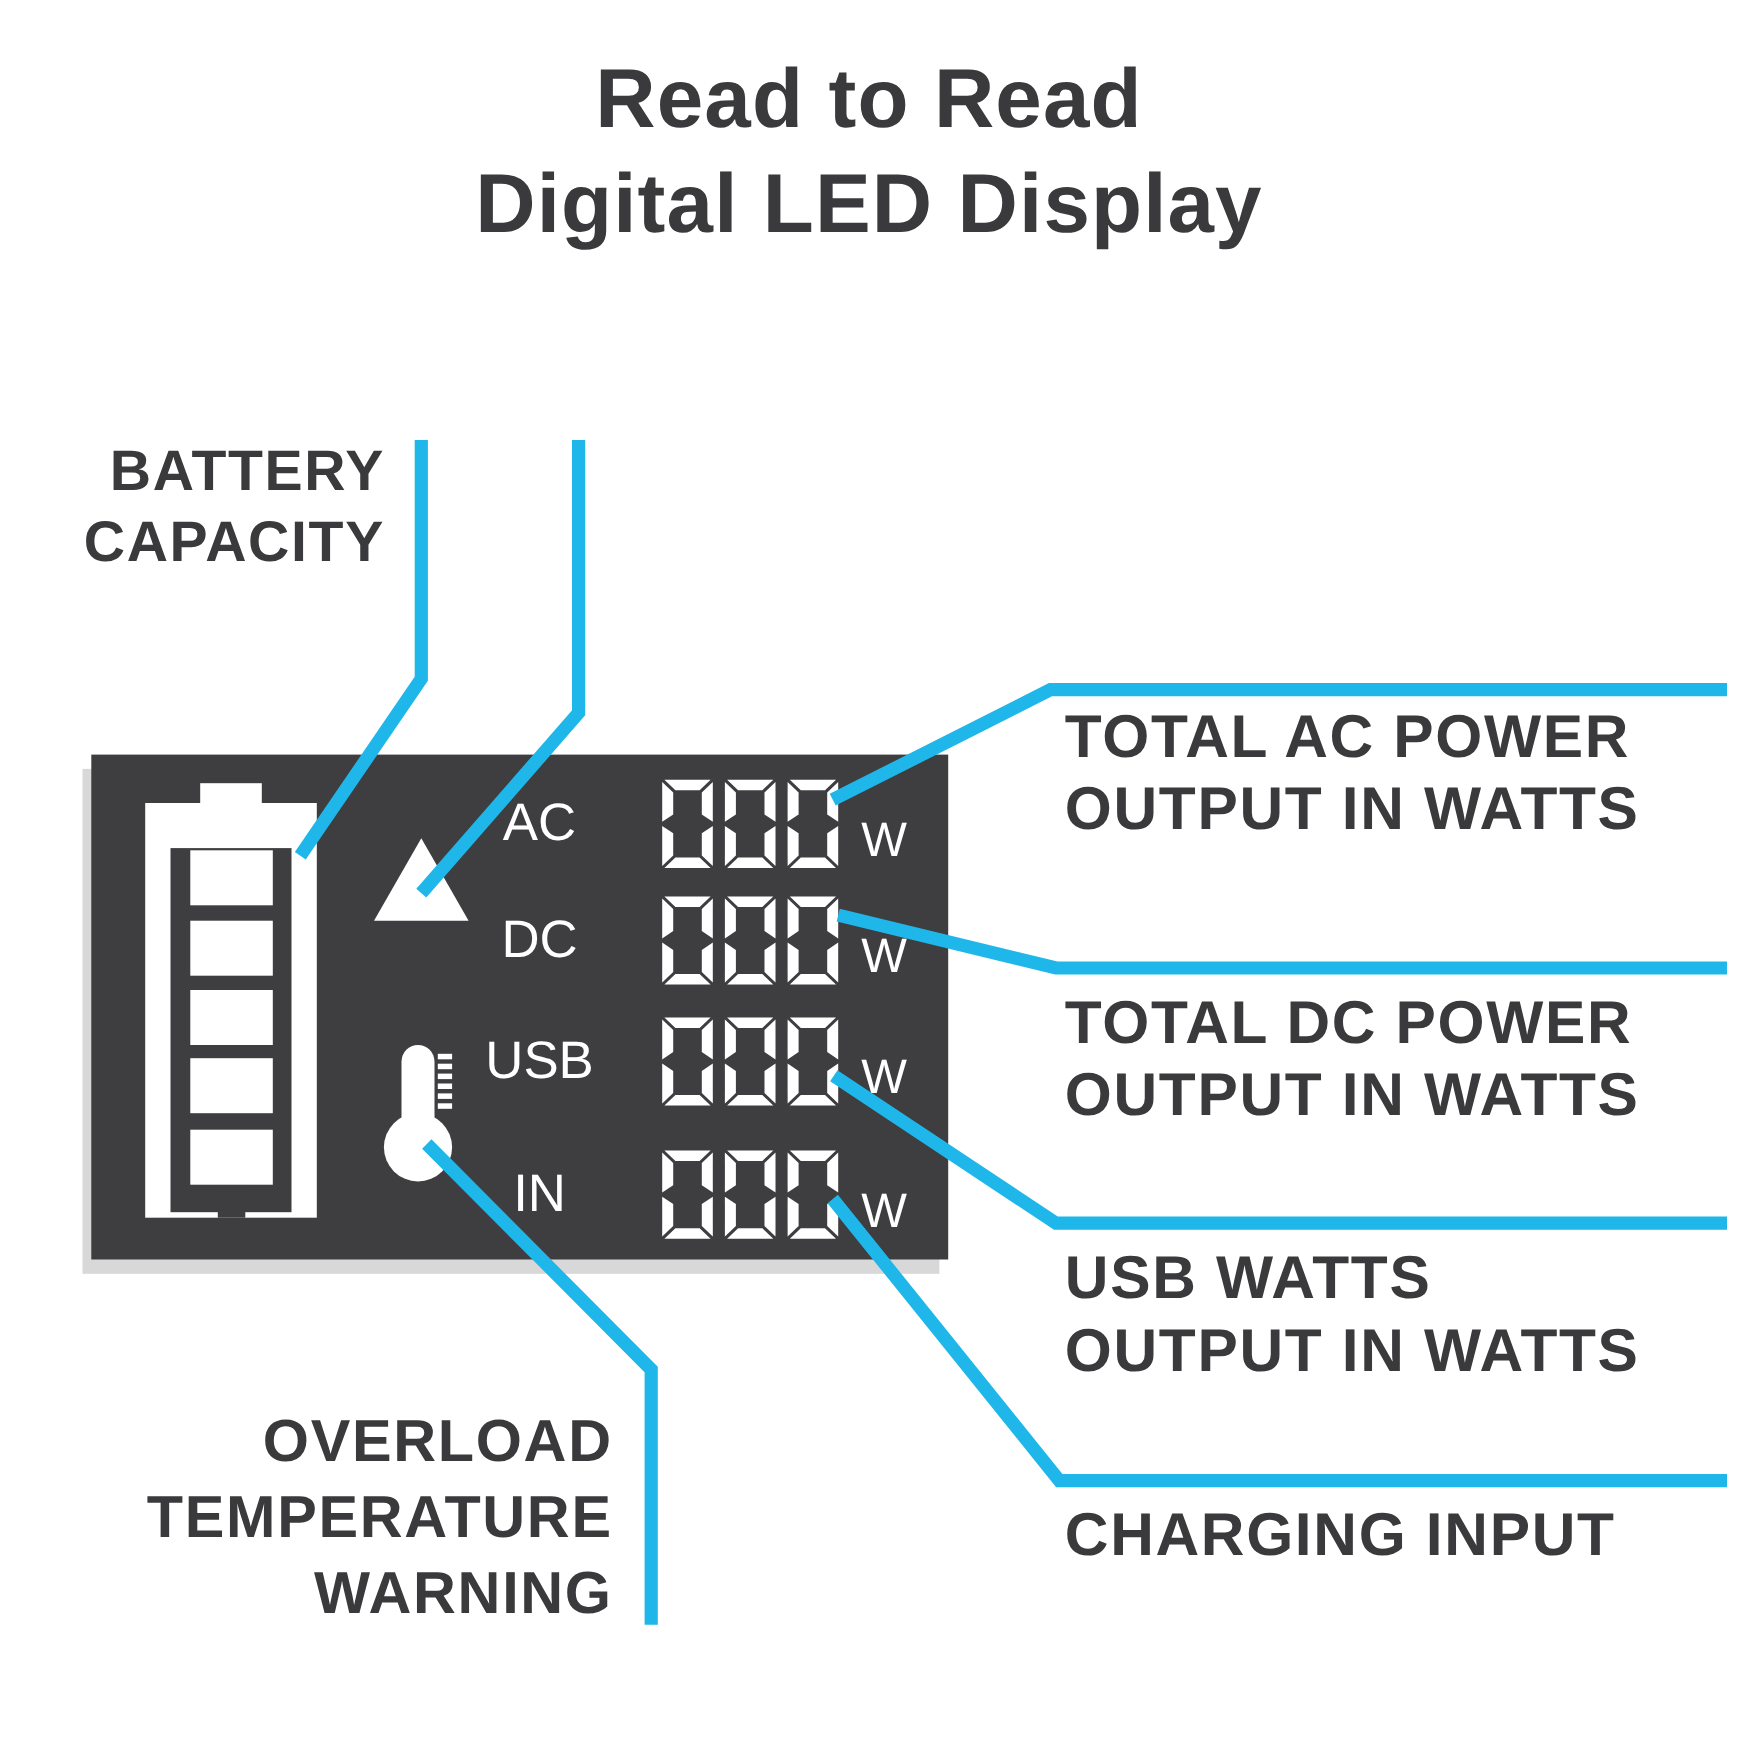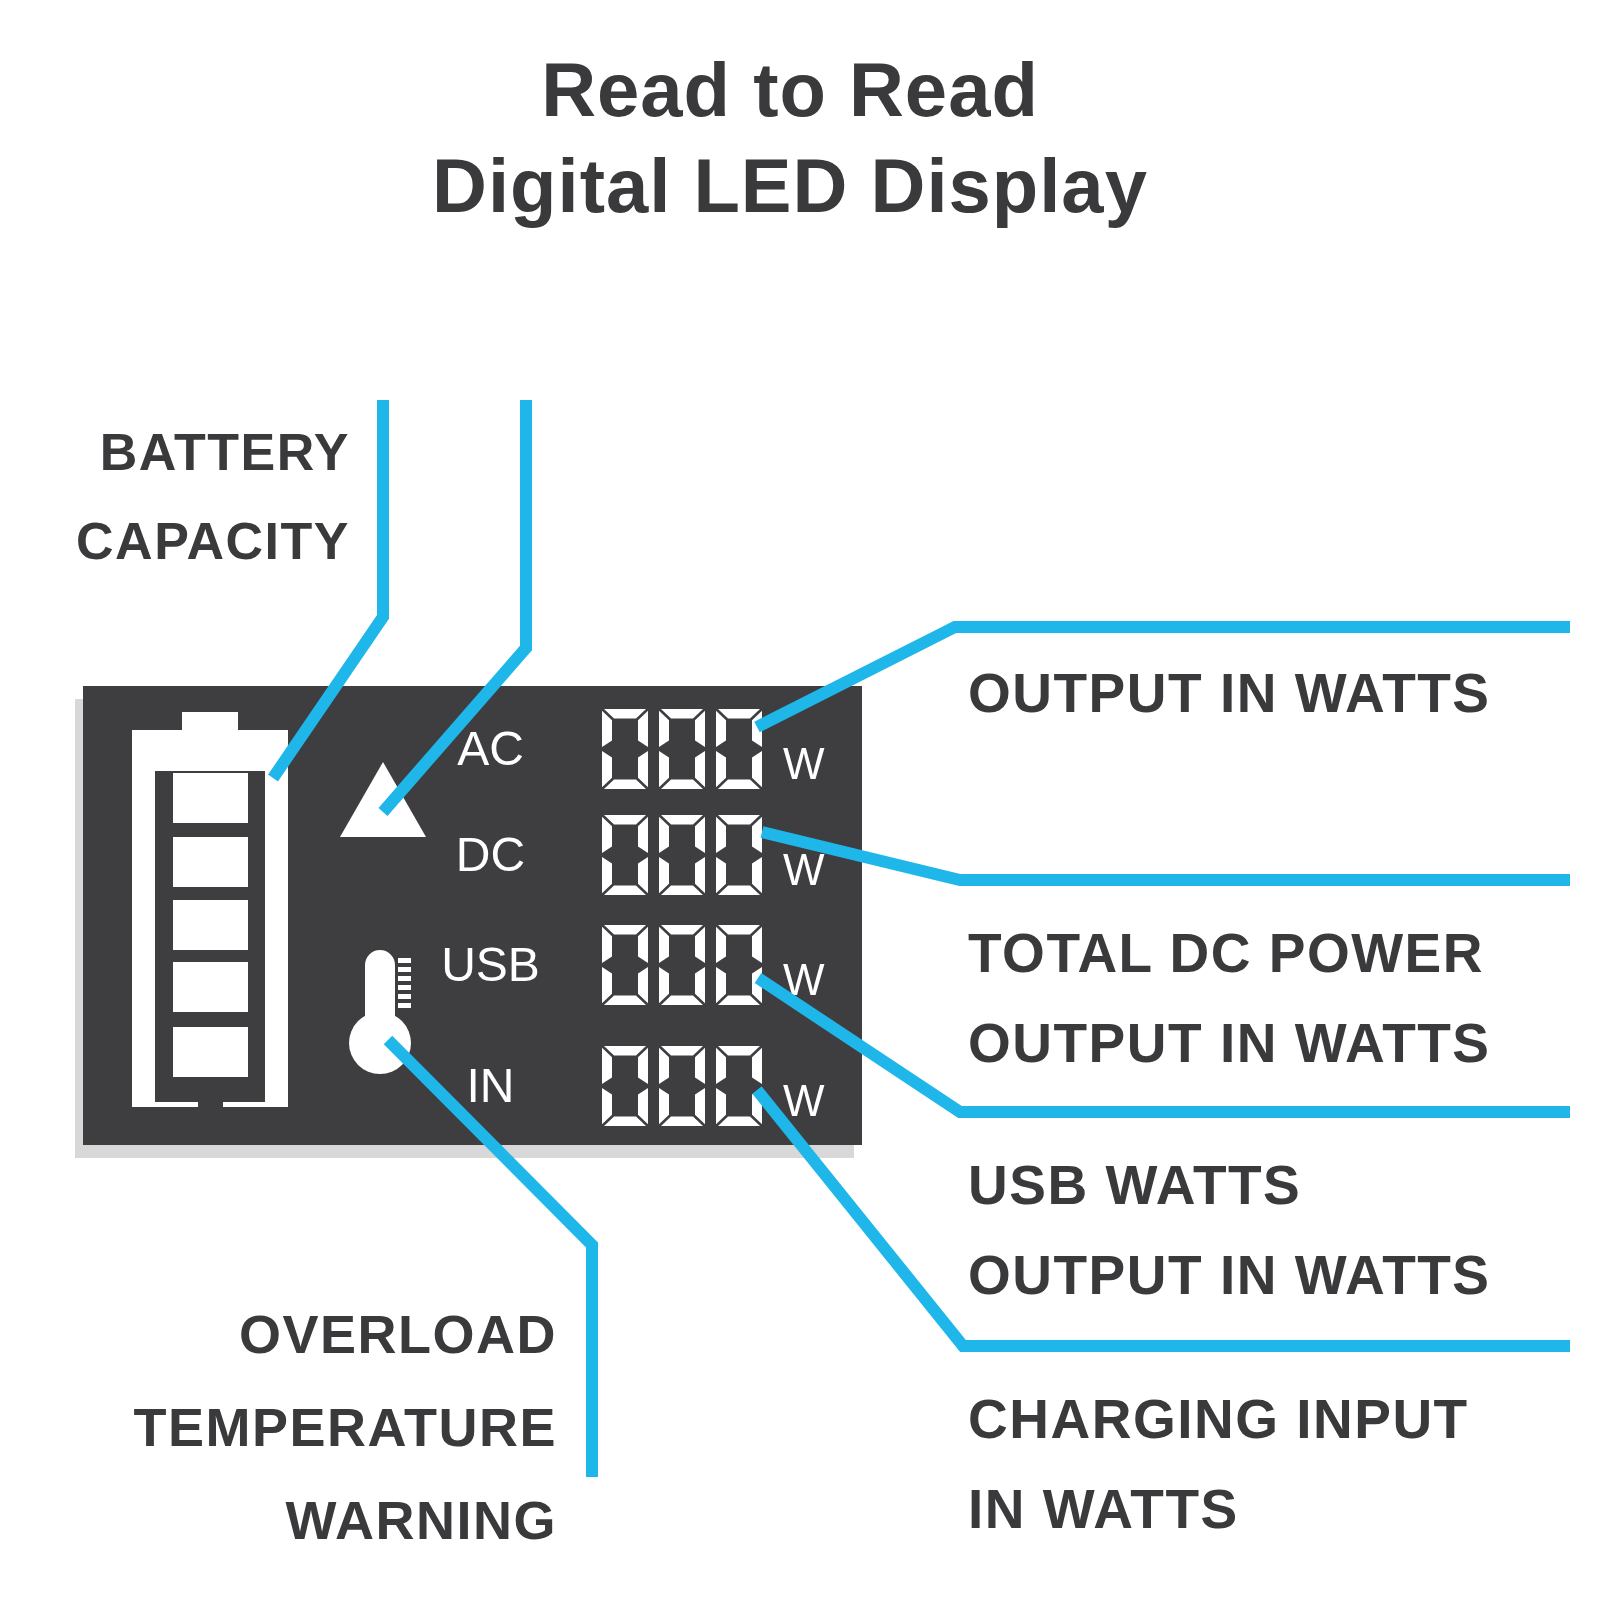--- a/index.html
+++ b/index.html
@@ -21,21 +21,21 @@
   .title span{display:block;}
 
   
   .connectors{position:absolute;left:0;top:0;z-index:5;pointer-events:none;}
   .connectors path{stroke:var(--accent);stroke-width:12;fill:none;
                    stroke-linejoin:miter;stroke-linecap:butt;}
 
   
   .callout{position:absolute;color:var(--text);font-weight:bold;z-index:6;
            letter-spacing:1.5px;}
-  .callout span{display:block;margin-top:24px;}
+  .callout span{display:block;}
   #lbl-battery   {top:396px;right:1250px;text-align:right;font-size:52px;line-height:65px;}
   #lbl-equipment {top:396px;left:545px;font-size:52px;line-height:65px;}
   #lbl-ac        {top:636px;left:968px;font-size:55px;line-height:66px;}
   #lbl-dc        {top:896px;left:968px;font-size:55px;line-height:66px;}
   #lbl-usb       {top:1128px;left:968px;font-size:55px;line-height:66px;}
   #lbl-charging  {top:1362px;left:968px;font-size:55px;line-height:66px;}
   #lbl-temp      {top:1276px;right:1043px;text-align:right;font-size:54px;line-height:69px;}
 
   
   #panel{position:absolute;left:83px;top:686px;width:779px;height:459px;
@@ -252,36 +252,36 @@
     <path d="M388 1040 L592 1245 V1477"></path>
   </svg>
 
   <div class="callout" id="lbl-battery">
     <span>BATTERY</span>
     <span>CAPACITY</span>
   </div>
 
 
   <div class="callout" id="lbl-ac">
+    <span>TOTAL AC POWER</span>
     <span>OUTPUT IN WATTS</span>
   </div>
 
   <div class="callout" id="lbl-dc">
     <span>TOTAL DC POWER</span>
     <span>OUTPUT IN WATTS</span>
   </div>
 
   <div class="callout" id="lbl-usb">
     <span>USB WATTS</span>
     <span>OUTPUT IN WATTS</span>
   </div>
 
   <div class="callout" id="lbl-charging">
     <span>CHARGING INPUT</span>
-    <span>IN WATTS</span>
   </div>
 
   <div class="callout" id="lbl-temp">
     <span>OVERLOAD</span>
     <span>TEMPERATURE</span>
     <span>WARNING</span>
   </div>
 
 </div>
 

